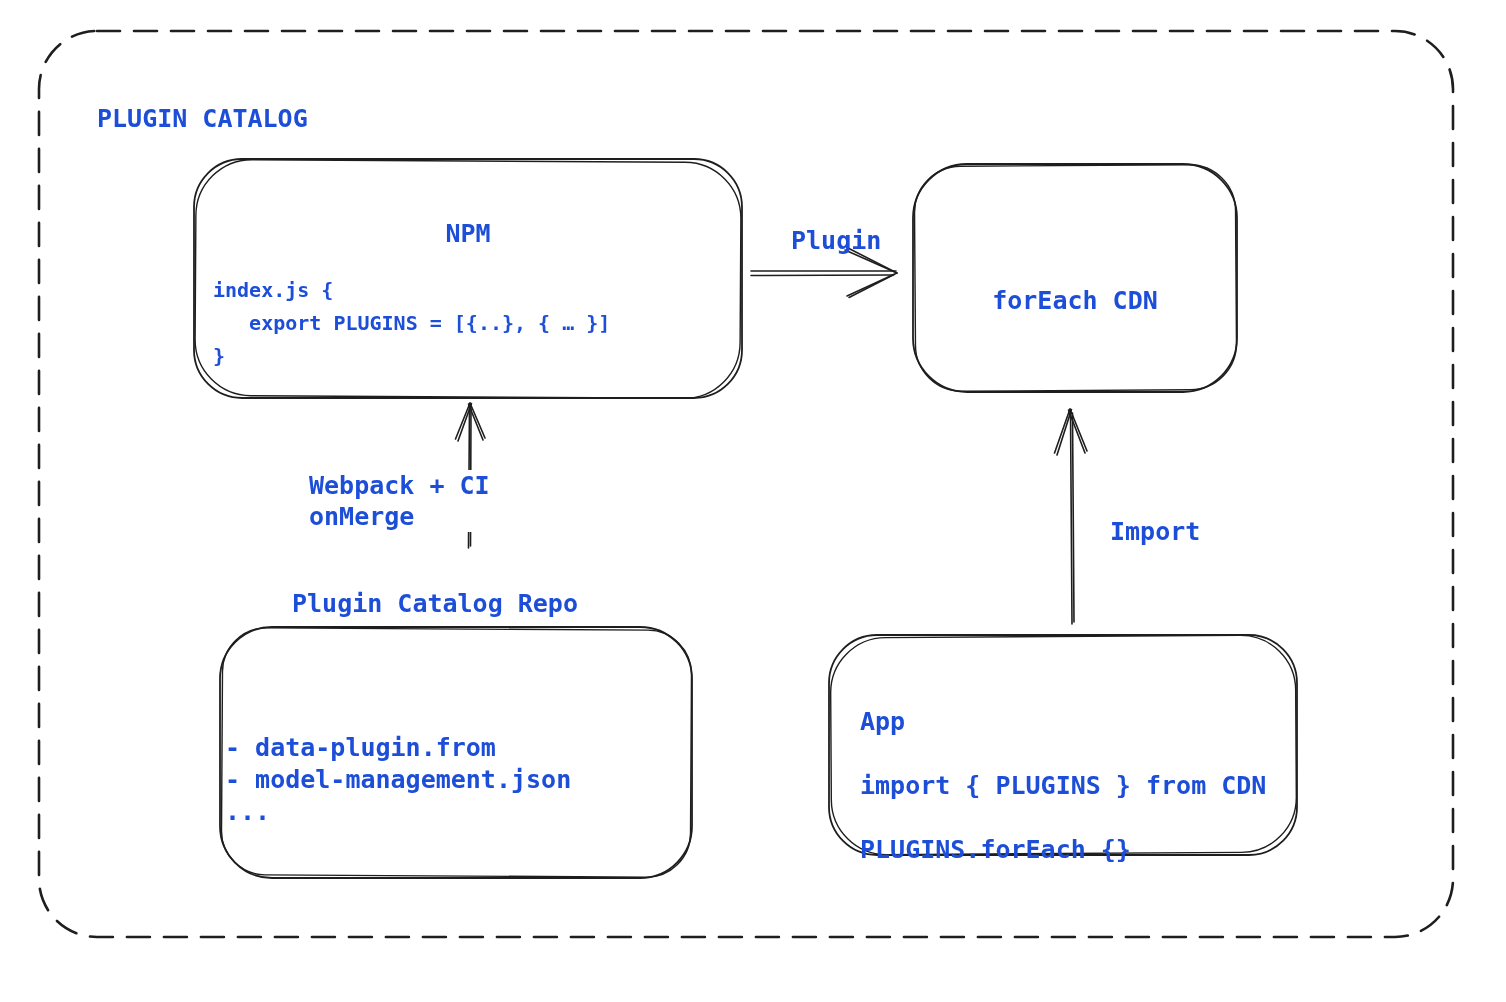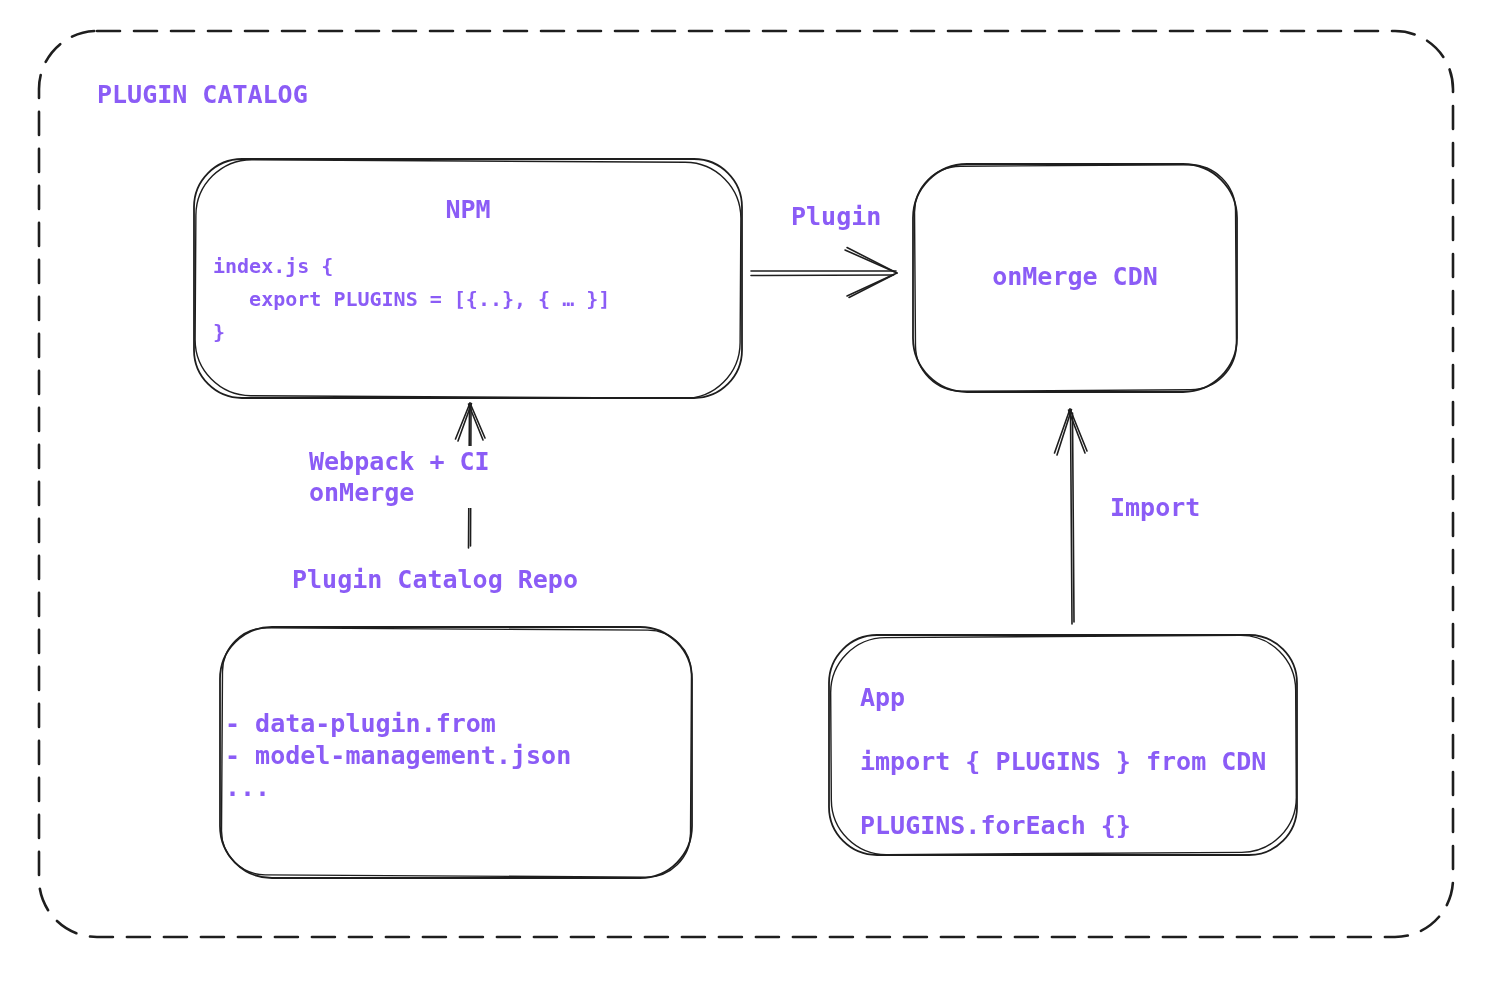--- a/index.html
+++ b/index.html
@@ -32,22 +32,23 @@
     left: 0; top: 0;
     overflow: visible;
   }
   .txt {
     position: absolute;
     white-space: pre;
     font-family: "DejaVu Sans Mono", "Liberation Mono", monospace;
     font-weight: 600;
     font-size: 25px;
     line-height: 32px;
-    color: #8b5cf6;
+    color: #1d4ed8;
     letter-spacing: 0;
+    margin-top: 24px;
   }
   .centered { left: 0; right: 0; text-align: center; }
   .npm-code { font-size: 20px; line-height: 33px; }
   .app-code { line-height: 32px; }
   .edge-label-block {
     line-height: 31px;
     text-align: left;
     background: #ffffff;
     z-index: 3;
   }
@@ -103,21 +104,21 @@
     <div class="txt npm-code" style="left:21px; top:93px;">index.js {
    export PLUGINS = [{..}, { … }]
 }</div>
   </div>
 
   <div class="node" style="left:911px; top:162px; width:328px; height:232px;">
     <svg class="node-border" width="328" height="232" viewBox="0 0 328 232">
       <rect class="stroke" x="2" y="2" width="324" height="228" rx="54" ry="54" stroke-width="1.8"></rect>
       <rect class="stroke" x="4" y="3.5" width="321" height="225" rx="46" ry="46" stroke-width="1.4" transform="rotate(-0.4 164 116)"></rect>
     </svg>
-    <div class="txt centered" style="top:99px;">onMerge CDN</div>
+    <div class="txt centered" style="top:99px;">forEach CDN</div>
   </div>
 
   <div class="node" style="left:218px; top:625px; width:476px; height:255px;">
     <svg class="node-border" width="476" height="255" viewBox="0 0 476 255">
       <rect class="stroke" x="2" y="2" width="472" height="251" rx="52" ry="52" stroke-width="1.8"></rect>
       <rect class="stroke" x="4" y="4" width="469" height="247" rx="44" ry="44" stroke-width="1.4" transform="rotate(0.35 238 127)"></rect>
     </svg>
     <div class="txt" style="left:7px; top:83px;">- data-plugin.from
 - model-management.json
 ...</div>

